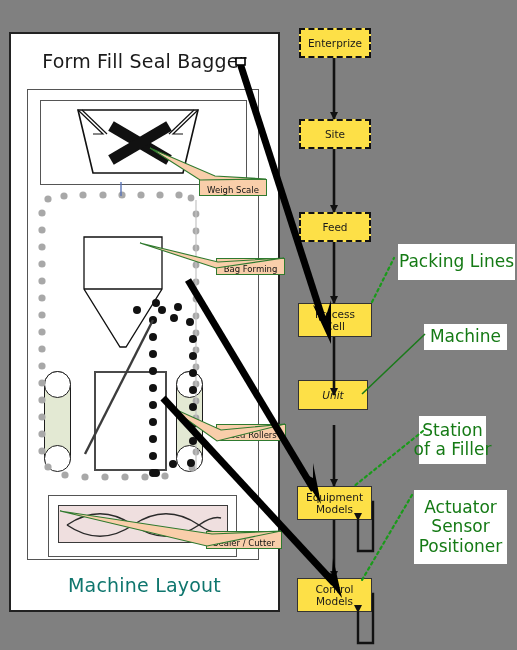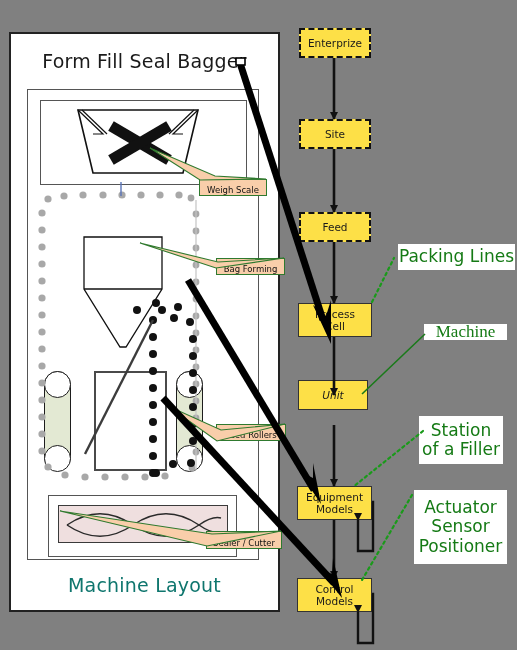--- a/index.html
+++ b/index.html
@@ -182,27 +182,27 @@
   </div>
   <div class="node solid" style="left:297px;top:486px;width:75px;height:34px;flex-direction:column;text-align:center;">
     <span>Equipment</span>
     <span>Models</span>
   </div>
   <div class="node solid" style="left:297px;top:578px;width:75px;height:34px;flex-direction:column;">
     <span>Control</span>
     <span>Models</span>
   </div>
 
-  <div class="glabel" style="left:398px;top:244px;width:117px;height:26px;">
+  <div class="glabel" style="left:398px;top:244px;width:117px;height:36px;">
     <span>Packing Lines</span>
   </div>
-  <div class="glabel" style="left:424px;top:324px;width:83px;height:16px;font-family:Liberation Serif, serif;">
+  <div class="glabel" style="left:424px;top:324px;width:83px;height:26px;">
     <span>Machine</span>
   </div>
-  <div class="glabel" style="left:419px;top:416px;width:84px;height:48px;text-align:right;">
+  <div class="glabel" style="left:419px;top:416px;width:67px;height:48px;text-align:right;">
     <span>Station</span>
     <span>of a Filler</span>
   </div>
   <div class="glabel" style="left:414px;top:490px;width:93px;height:74px;">
     <span>Actuator</span>
     <span>Sensor</span>
     <span>Positioner</span>
   </div>
 
   <svg class="overlay" viewBox="0 0 517 650">

